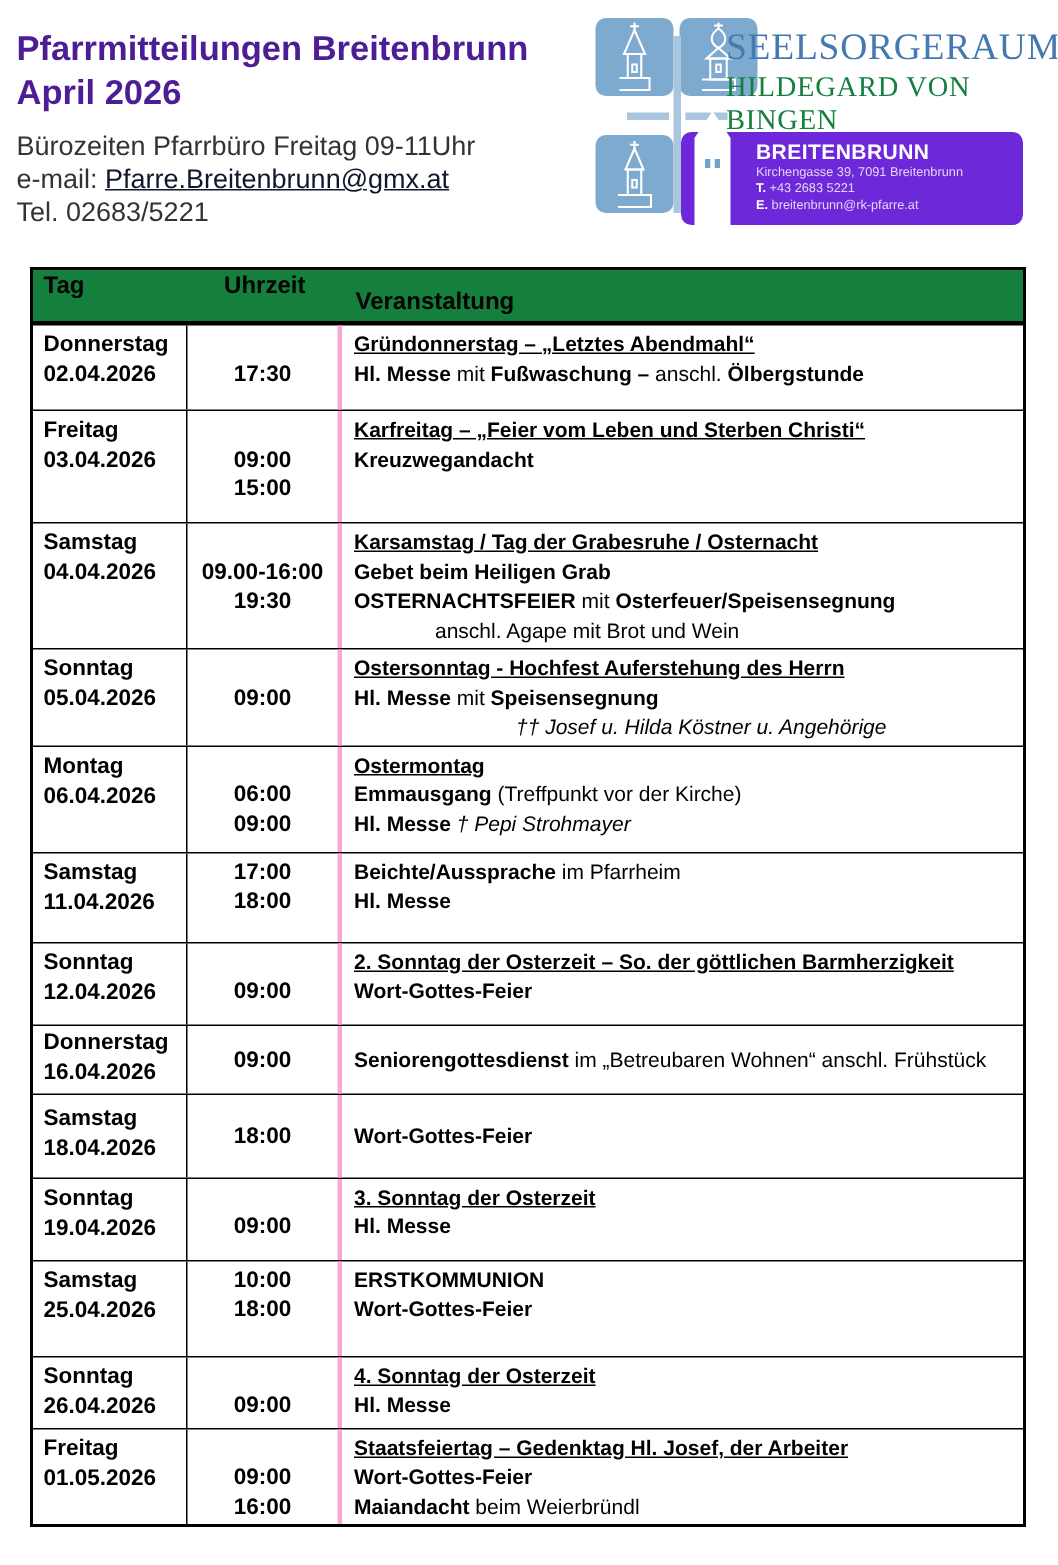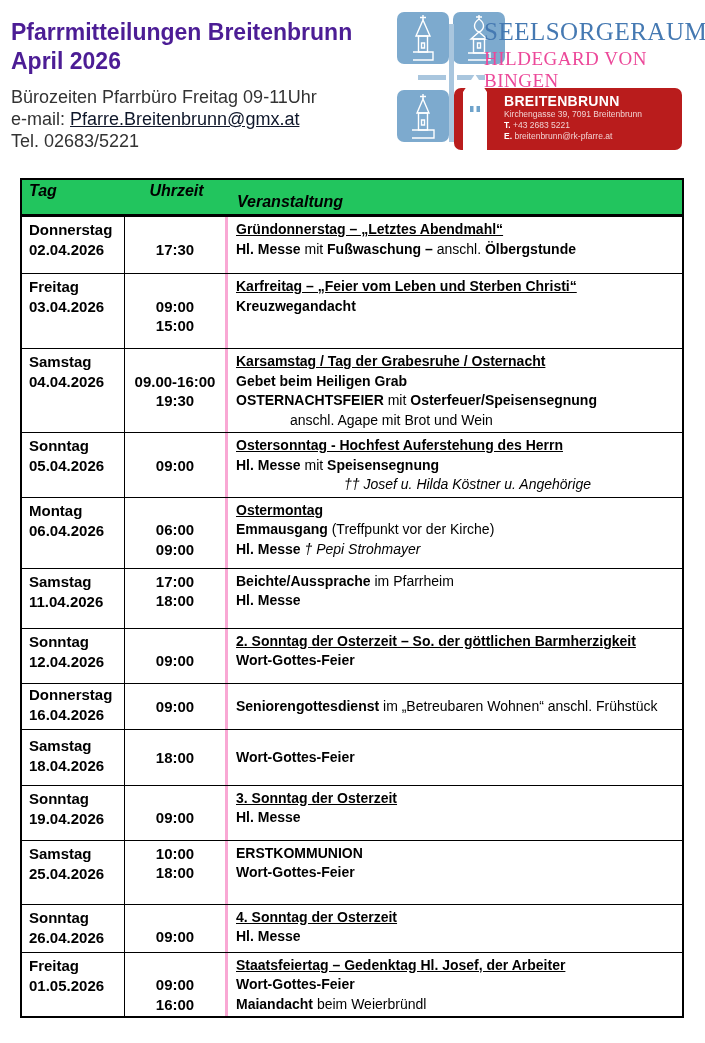--- a/index.html
+++ b/index.html
@@ -17,32 +17,32 @@
   .tile{position:absolute;width:52px;height:52px;background:#7daace;border-radius:7px;}
   .t-tl{left:1px;top:2px;}
   .t-tr{left:57px;top:2px;}
   .t-bl{left:1px;top:80px;}
   .vbar{position:absolute;left:53px;top:14px;width:5px;height:118px;background:#a9c6de;}
   .hbarL{position:absolute;left:22px;top:65px;width:28px;height:5px;background:#a9c6de;}
   .hbarR{position:absolute;left:61px;top:65px;width:28px;height:5px;background:#a9c6de;}
   .org1{position:absolute;left:88px;top:8px;font-family:"Liberation Serif",serif;
         font-size:25px;letter-spacing:.5px;color:#4579b2;}
   .org2{position:absolute;left:88px;top:38px;font-family:"Liberation Serif",serif;
-        font-size:19px;letter-spacing:.5px;color:#ec4899;}
-  .cbox{position:absolute;left:58px;top:78px;width:228px;height:62px;background:#b91c1c;
+        font-size:19px;letter-spacing:.5px;color:#15803d;}
+  .cbox{position:absolute;left:58px;top:78px;width:228px;height:62px;background:#6d28d9;
         border-radius:7px;color:#fff;padding:6px 0 0 50px;box-sizing:border-box;}
   .cbox .pname{font-size:14px;font-weight:bold;letter-spacing:.3px;line-height:15px;}
   .cbox .cline{font-size:8.5px;line-height:11px;color:rgba(255,255,255,.8);}
   .cbox .cline b{color:#fff;}
   .bigchurch{position:absolute;left:60px;top:56px;width:38px;height:84px;}
 
   
   .etable{position:absolute;left:20px;top:178px;width:664px;border:2px solid #000;box-sizing:border-box;}
-  .ehead{display:grid;grid-template-columns:103px 103px 1fr;background:#22c55e;
-         border-bottom:2px solid #000;font-weight:bold;font-size:16px;font-style:italic;}
+  .ehead{display:grid;grid-template-columns:103px 103px 1fr;background:#15803d;
+         border-bottom:2px solid #000;font-weight:bold;font-size:16px;}
   .ehead .h1{padding:2px 0 3px 7px;}
   .ehead .h2{text-align:center;padding:2px 0 3px 0;}
   .ehead .h3{padding:2px 0 3px 9px;margin-top:11px;}
   .erow{display:grid;grid-template-columns:103px 103px 1fr;border-top:1px solid #000;}
   .erow:first-of-type{border-top:none;}
   .c1{border-right:1px solid #000;padding:3px 0 2px 7px;font-weight:bold;font-size:15px;line-height:20px;}
   .c2{border-right:3px solid #f9a8d4;text-align:center;font-weight:bold;font-size:15px;}
   .lines{display:flex;flex-direction:column;padding-top:3px;padding-bottom:2px;}
   .tline{line-height:19.5px;font-size:15px;white-space:nowrap;}
   .eline{line-height:19.5px;font-size:14px;padding-left:8px;white-space:nowrap;}

